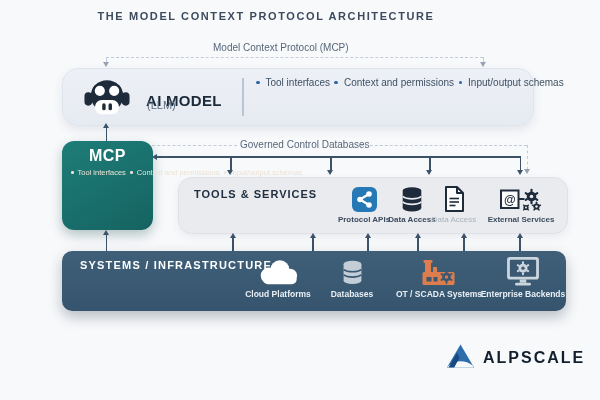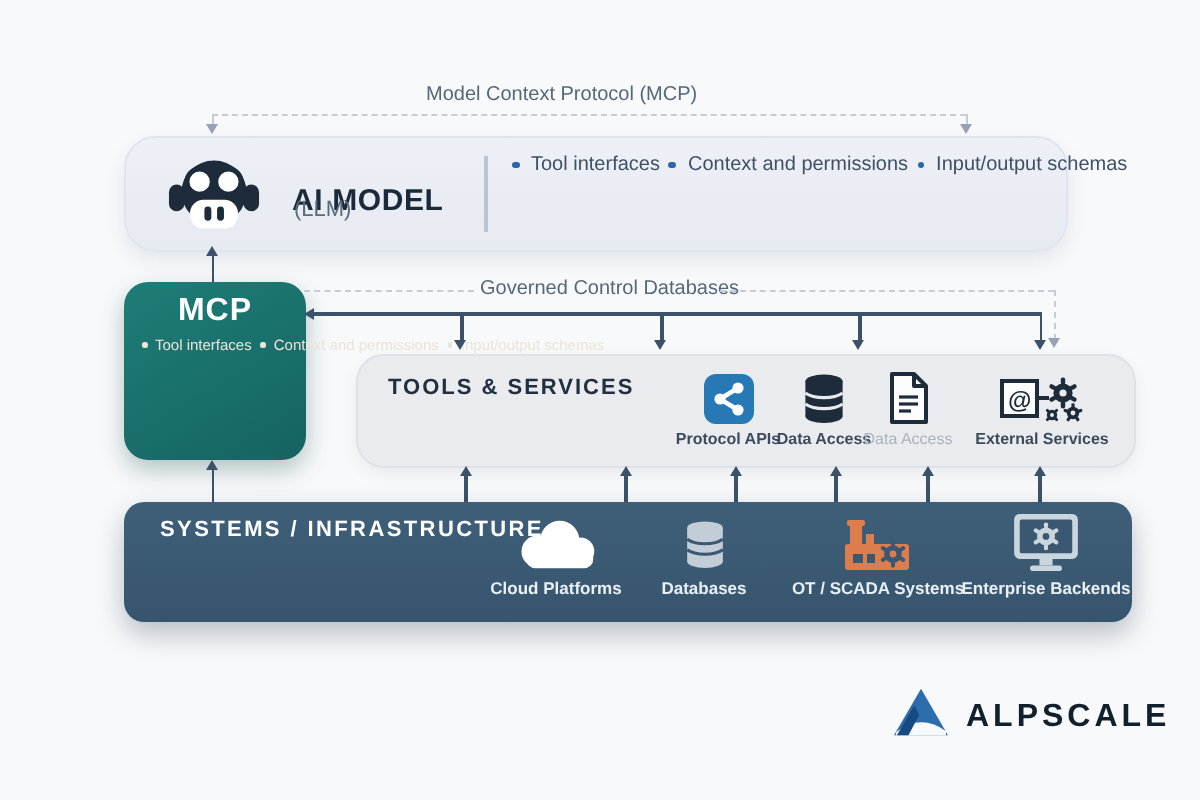--- a/index.html
+++ b/index.html
@@ -57,20 +57,21 @@
   .s-label{font-size:8.5px;font-weight:700;color:#e9eff5;white-space:nowrap;}
   
   .logo{left:447px;top:344px;display:flex;align-items:center;gap:9px;}
   .logo-text{font-size:16px;font-weight:800;color:#121f2c;letter-spacing:2px;}
 </style>
 </head>
 <body>
 
 <div id="canvas">
 
+  <div class="abs page-title">THE MODEL CONTEXT PROTOCOL ARCHITECTURE</div>
 
   <div class="abs bracket-label" style="left:213px;top:42px;">Model Context Protocol (MCP)</div>
   <div class="abs dash-h" style="left:106px;top:57px;width:377px;"></div>
   <div class="abs dash-v" style="left:106px;top:57px;height:6px;"></div>
   <div class="abs arr-down arr-gray" style="left:103px;top:62px;"></div>
   <div class="abs dash-v" style="left:483px;top:57px;height:6px;"></div>
   <div class="abs arr-down arr-gray" style="left:480px;top:62px;"></div>
 
   <div class="abs ai-box"></div>
   <div class="abs" style="left:84px;top:75px;">

